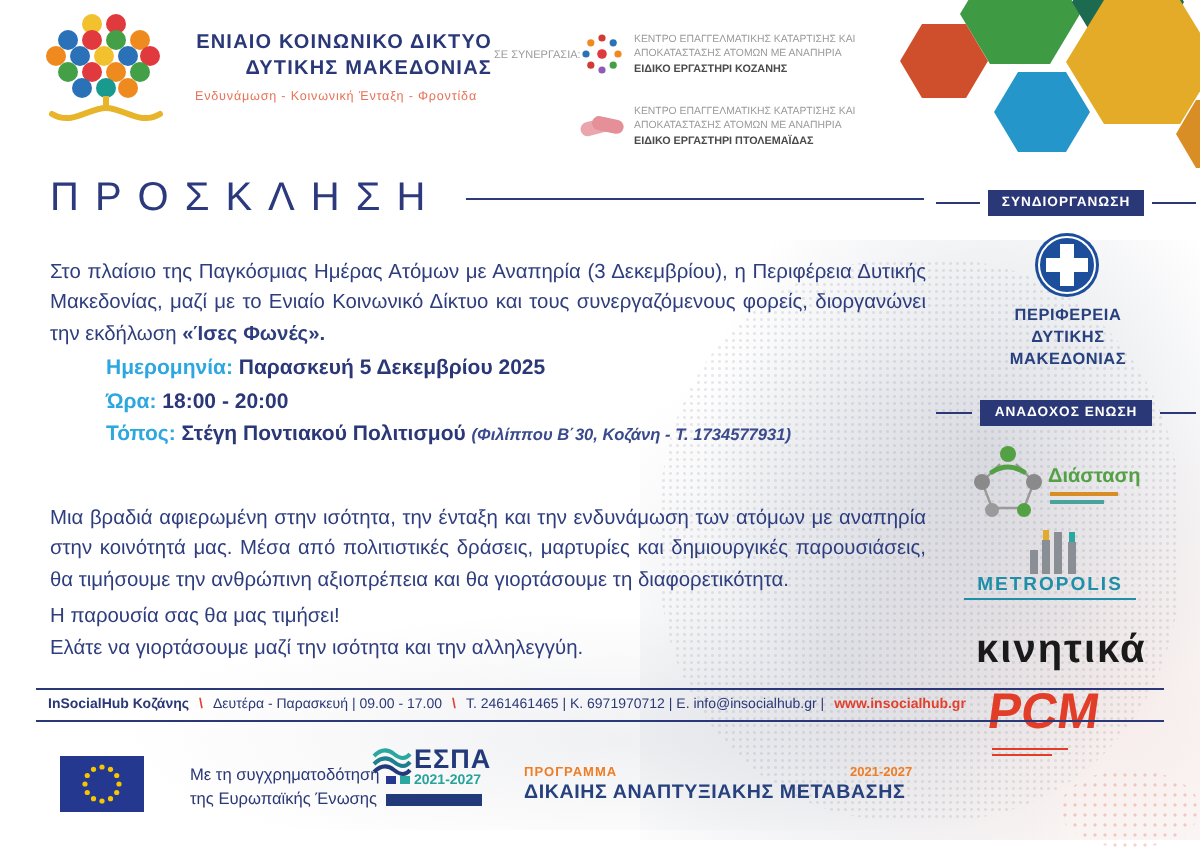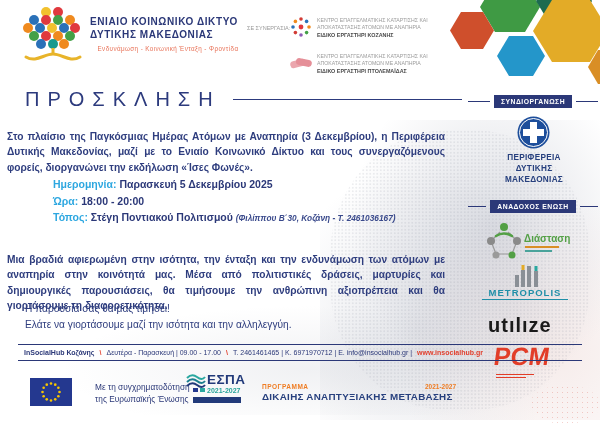--- a/index.html
+++ b/index.html
@@ -17,35 +17,35 @@
       radial-gradient(ellipse at 85% 78%, rgba(190,120,110,.14), transparent 48%);}
   .crowd-dots{left:330px;top:130px;width:260px;height:280px;border-radius:45%;
     background-image:radial-gradient(rgba(110,116,135,.45) .5px, transparent 1px);
     background-size:3.5px 3.5px;opacity:.35;}
   .crowd-bottom{left:40px;top:300px;width:540px;height:115px;
     background:radial-gradient(ellipse at 50% 60%, rgba(150,155,170,.14), transparent 65%);}
   .crowd-red{left:530px;top:385px;width:70px;height:39px;border-radius:50%;
     background-image:radial-gradient(rgba(215,70,55,.5) .6px, transparent 1px);
     background-size:5px 5px;opacity:.5;}
   
-  .org-name{position:absolute;left:90px;top:15px;width:156px;text-align:left;
+  .org-name{position:absolute;left:90px;top:15px;width:156px;text-align:right;
     font-weight:bold;font-size:10px;letter-spacing:.6px;line-height:1.3;color:#2b3878;}
   .org-tag{position:absolute;left:90px;top:45px;width:156px;text-align:center;
     font-size:6.3px;letter-spacing:.4px;color:#e87258;}
   .coop-label{position:absolute;left:247px;top:25px;font-size:5.5px;color:#999;}
   .partner-text{position:absolute;width:130px;font-size:5.2px;line-height:1.4;color:#9b9b9b;}
   .partner-text .strong{font-size:5.4px;font-weight:bold;color:#4a4a4a;}
   .hex{position:absolute;clip-path:polygon(25% 0,75% 0,100% 50%,75% 100%,25% 100%,0 50%);}
   
   .title-row{position:absolute;left:25px;top:88px;width:437px;display:flex;align-items:center;gap:12px;}
   .title-row .t{font-size:20px;font-weight:500;letter-spacing:8px;color:#2c3a7d;white-space:nowrap;}
   .title-row .line{flex:1;border-top:1.6px solid #2c3a7d;}
   
-  .para{position:absolute;left:7px;width:438px;font-size:10.2px;line-height:1.5;
-    text-align:justify;color:#2e3d7e;font-weight:bold;}
+  .para{position:absolute;left:25px;width:438px;font-size:10.2px;line-height:1.5;
+    text-align:justify;color:#2e3d7e;}
   .intro{top:119px;}
   .bodytext{top:242px;}
   .closing{position:absolute;left:25px;font-size:10.2px;color:#2e3d7e;}
   
   .detail{position:absolute;left:25px;font-size:10.5px;color:#2e3d7e;}
   .detail .lbl{color:#2da7e0;font-weight:bold;margin-left:28px;}
   .detail .val{font-weight:bold;color:#2b3878;}
   .detail .note{font-size:8.3px;font-style:italic;font-weight:bold;color:#3a4a8c;}
   .access-badge{position:absolute;left:57px;top:227px;background:#2b3878;color:#fff;
     font-size:8px;font-style:italic;font-weight:bold;padding:2.5px 8px;}
@@ -175,21 +175,21 @@
     <span class="lbl">Ημερομηνία:</span>
     <span class="val">Παρασκευή 5 Δεκεμβρίου 2025</span>
   </div>
   <div class="detail" style="top:195px">
     <span class="lbl">Ώρα:</span>
     <span class="val">18:00 - 20:00</span>
   </div>
   <div class="detail" style="top:211px">
     <span class="lbl">Τόπος:</span>
     <span class="val">Στέγη Ποντιακού Πολιτισμού</span>
-    <span class="note">(Φιλίππου Β΄30, Κοζάνη - Τ. 2461036167)</span>
+    <span class="note">(Φιλίππου Β΄30, Κοζάνη - Τ. 1734577931)</span>
   </div>
 
   <p class="para bodytext">Μια βραδιά αφιερωμένη στην ισότητα, την ένταξη και την ενδυνάμωση των ατόμων με αναπηρία στην κοινότητά μας. Μέσα από πολιτιστικές δράσεις, μαρτυρίες και δημιουργικές παρουσιάσεις, θα τιμήσουμε την ανθρώπινη αξιοπρέπεια και θα γιορτάσουμε τη διαφορετικότητα.</p>
   <div class="closing" style="top:319px">Ελάτε να γιορτάσουμε μαζί την ισότητα και την αλληλεγγύη.</div>
   <div class="closing" style="top:303px">Η παρουσία σας θα μας τιμήσει!</div>
 
   <div class="badge-row" style="top:95px">
     <span class="line"></span>
     <span class="badge">ΣΥΝΔΙΟΡΓΑΝΩΣΗ</span>
     <span class="line"></span>
@@ -227,21 +227,21 @@
   <svg style="position:absolute;left:512px;top:262px" width="30" height="25" viewBox="0 0 30 25">
     <rect x="3" y="13" width="4" height="12" fill="#8a8f96"></rect>
     <rect x="9" y="8" width="4" height="17" fill="#8a8f96"></rect>
     <rect x="15" y="4" width="4" height="21" fill="#8a8f96"></rect>
     <rect x="22" y="9" width="4" height="16" fill="#8a8f96"></rect>
     <rect x="9.5" y="3" width="3" height="5" fill="#e3ab27"></rect>
     <rect x="22.5" y="4" width="3" height="5" fill="#2aa8a0"></rect>
   </svg>
   <div class="metropolis-text">METROPOLIS</div>
 
-  <div class="utilize-text">utılıze</div>
+  <div class="utilize-text">κινητικά</div>
 
   <div class="pcm-text">PCM</div>
   <div class="subline" style="left:496px;top:374px;width:38px;background:#e23d28;height:1px"></div>
   <div class="subline" style="left:496px;top:377px;width:30px;background:#e23d28;height:1px"></div>
 
   <div class="contact-bar">
     <span class="name">InSocialHub Κοζάνης</span>
     <span class="sep">\</span>
     <span>Δευτέρα - Παρασκευή | 09.00 - 17.00</span>
     <span class="sep">\</span>

